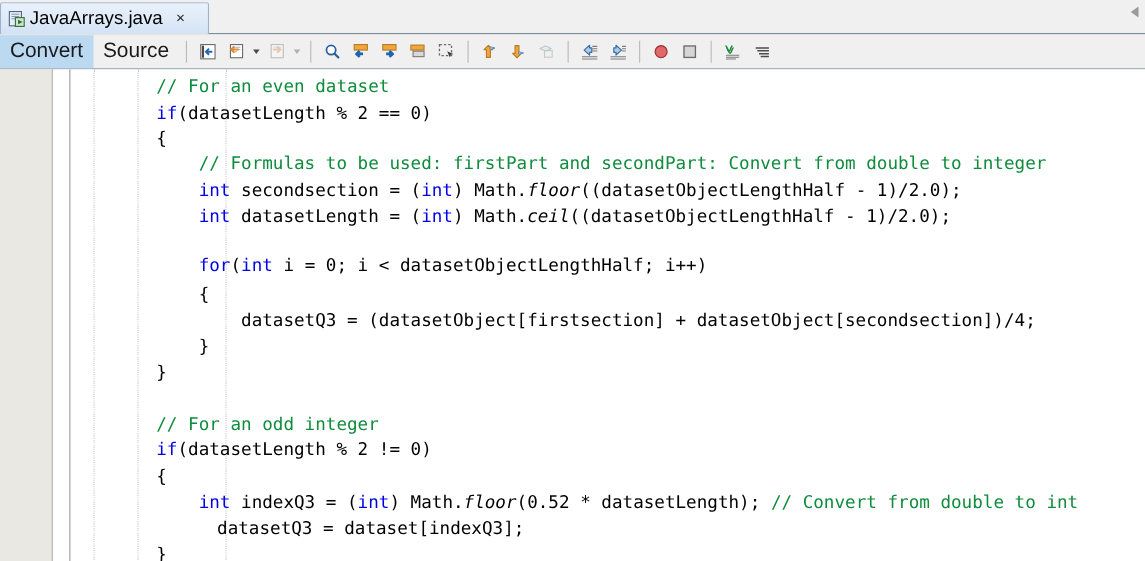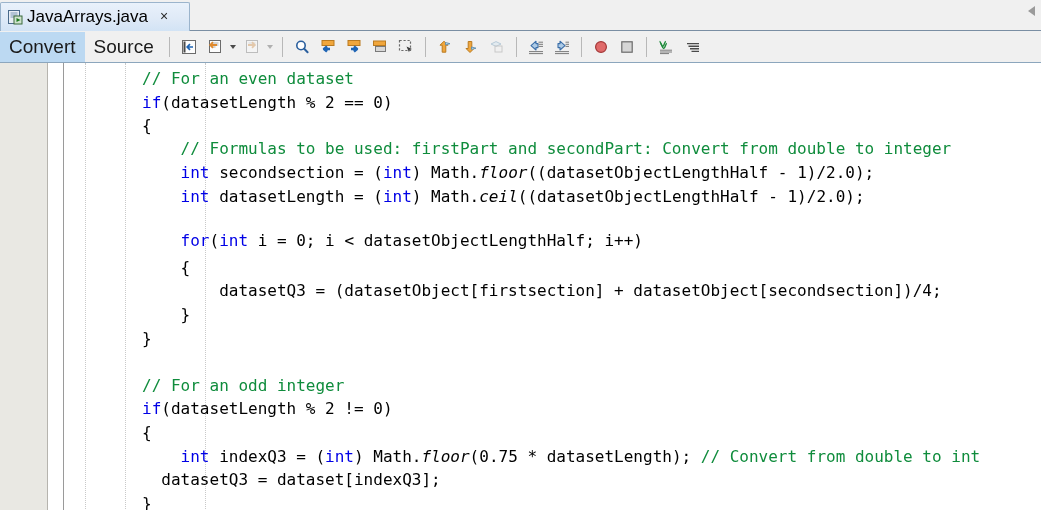--- a/index.html
+++ b/index.html
@@ -296,21 +296,21 @@
           <div class="cline" style="top: 149.6px;"></div>
           <div class="cline" style="top: 170px; text-align: right;"><span>            </span><span class="kw">for</span><span>(</span><span class="kw">int</span><span> i = 0; i &lt; datasetObjectLengthHalf; i++)</span></div>
           <div class="cline" style="top: 196.8px;"><span>            {</span></div>
           <div class="cline" style="top: 220.4px;"><span>                datasetQ3 = (datasetObject[firstsection] + datasetObject[secondsection])/4;</span></div>
           <div class="cline" style="top: 244px;"><span>            }</span></div>
           <div class="cline" style="top: 267.6px;"><span>        }</span></div>
           <div class="cline" style="top: 291.2px;"></div>
           <div class="cline" style="top: 314.8px;"><span>        </span><span class="cmt">// For an odd integer</span></div>
           <div class="cline" style="top: 338.4px;"><span>        </span><span class="kw">if</span><span>(datasetLength % 2 != 0)</span></div>
           <div class="cline" style="top: 362px;"><span>        {</span></div>
-          <div class="cline" style="top: 385.6px;"><span>            </span><span class="kw">int</span><span> indexQ3 = (</span><span class="kw">int</span><span>) Math.</span><span class="mth">floor</span><span>(0.75 * datasetLength); </span><span class="cmt">// Convert from double to int</span></div>
-          <div class="cline" style="top: 409.2px;"><span>          datasetQ3 = dataset[indexQ3];</span></div>
+          <div class="cline" style="top: 385.6px;"><span>            </span><span class="kw">int</span><span> indexQ3 = (</span><span class="kw">int</span><span>) Math.</span><span class="mth">floor</span><span>(0.52 * datasetLength); </span><span class="cmt">// Convert from double to int</span></div>
+          <div class="cline" style="top: 409.2px; padding-left: 36px;"><span>          datasetQ3 = dataset[indexQ3];</span></div>
           <div class="cline" style="top: 432.8px;"><span>        }</span></div>
           <div class="cline" style="top: 456.4px;"></div>
         </div>
     </div>
   </div>
 
 </div>
 
 </body></html>

